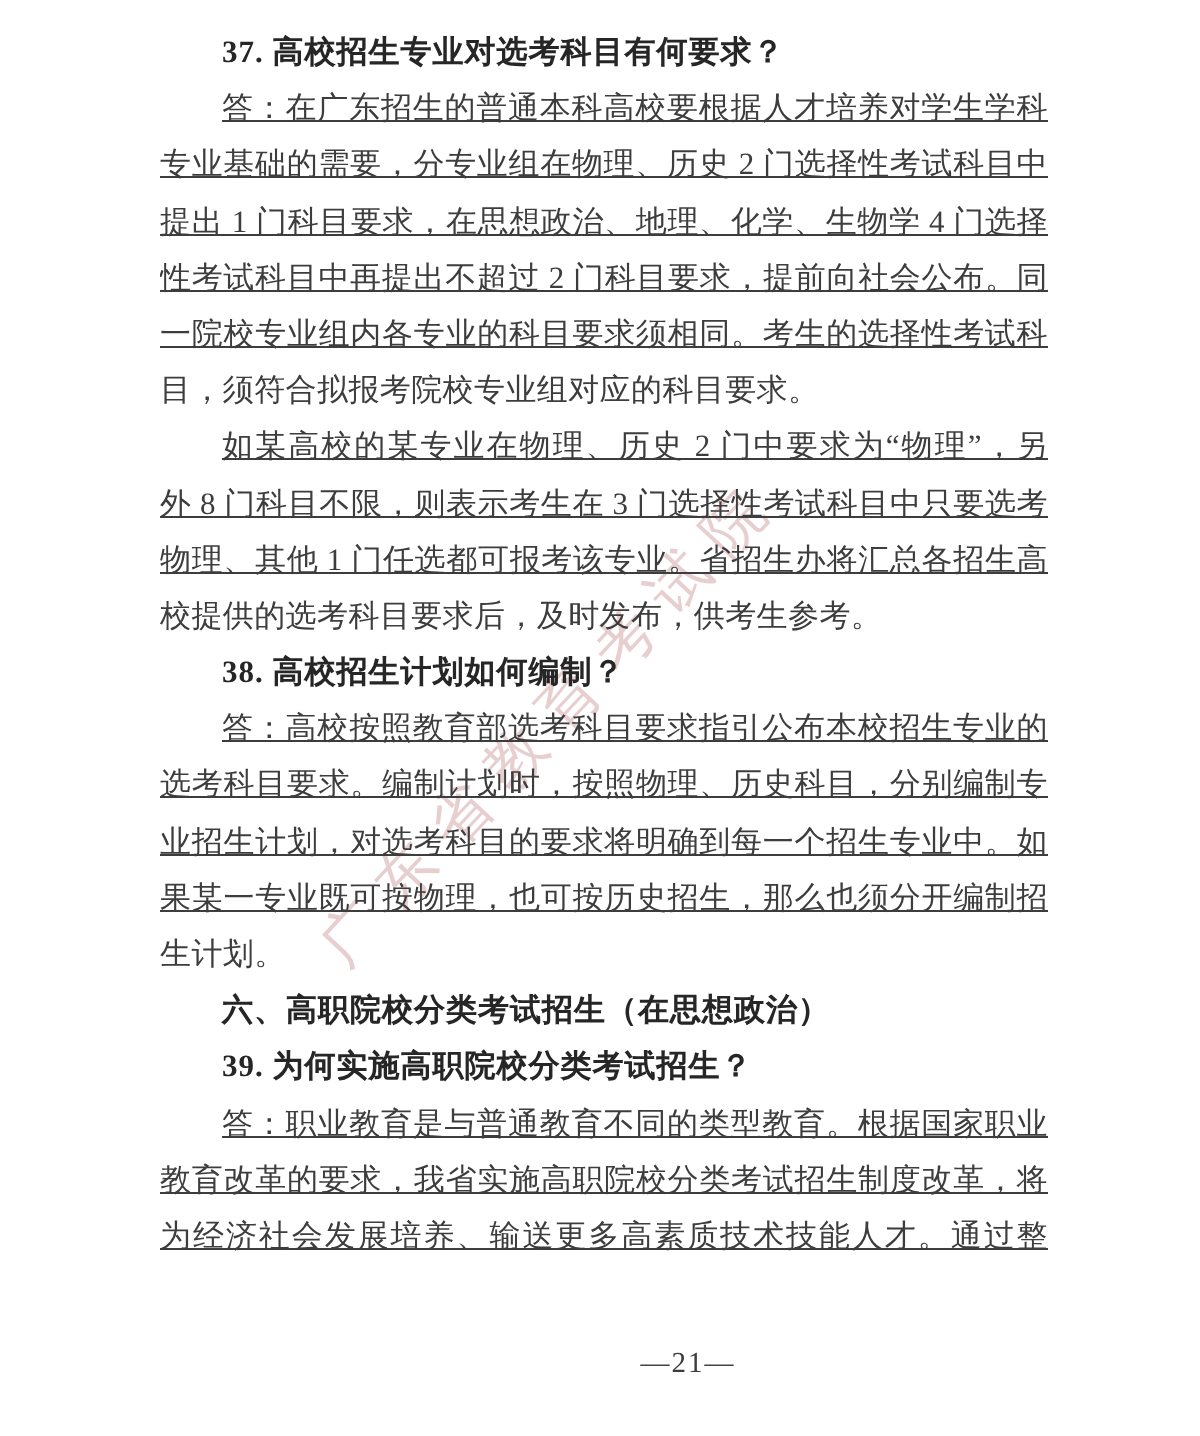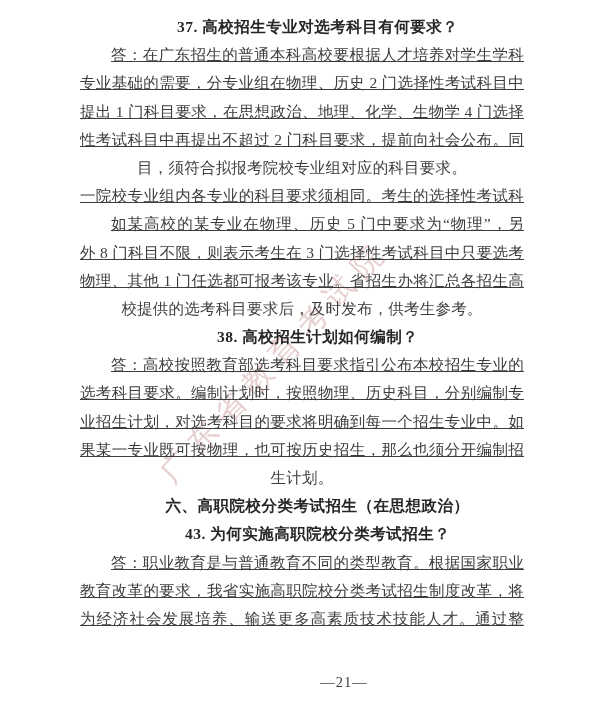--- a/index.html
+++ b/index.html
@@ -17,21 +17,20 @@
     top: 13px;
     width: 444px;
     font-size: 15.5px;
     line-height: 28.2px;
     color: #3d3d3d;
     letter-spacing: 0.2px;
   }
   .line {
     height: 28.2px;
     overflow: hidden;
-    text-align: center;
   }
   .line.fill {
     text-align: justify;
     text-align-last: justify;
     text-decoration: underline;
   }
   .line.indent {
     text-indent: 2em;
   }
   .line.heading {
@@ -68,33 +67,33 @@
 
 <div class="page">
   <div class="watermark">广东省教育考试院</div>
 
   <div class="content">
       <div class="line heading indent">37. 高校招生专业对选考科目有何要求？</div>
       <div class="line indent fill">答：在广东招生的普通本科高校要根据人才培养对学生学科</div>
       <div class="line fill">专业基础的需要，分专业组在物理、历史 2 门选择性考试科目中</div>
       <div class="line fill">提出 1 门科目要求，在思想政治、地理、化学、生物学 4 门选择</div>
       <div class="line fill">性考试科目中再提出不超过 2 门科目要求，提前向社会公布。同</div>
+      <div class="line fill">一院校专业组内各专业的科目要求须相同。考生的选择性考试科</div>
       <div class="line">目，须符合拟报考院校专业组对应的科目要求。</div>
-      <div class="line fill">一院校专业组内各专业的科目要求须相同。考生的选择性考试科</div>
-      <div class="line indent fill">如某高校的某专业在物理、历史 5 门中要求为“物理”，另</div>
+      <div class="line indent fill">如某高校的某专业在物理、历史 2 门中要求为“物理”，另</div>
       <div class="line fill">外 8 门科目不限，则表示考生在 3 门选择性考试科目中只要选考</div>
       <div class="line fill">物理、其他 1 门任选都可报考该专业。省招生办将汇总各招生高</div>
       <div class="line">校提供的选考科目要求后，及时发布，供考生参考。</div>
       <div class="line heading indent">38. 高校招生计划如何编制？</div>
       <div class="line indent fill">答：高校按照教育部选考科目要求指引公布本校招生专业的</div>
       <div class="line fill">选考科目要求。编制计划时，按照物理、历史科目，分别编制专</div>
       <div class="line fill">业招生计划，对选考科目的要求将明确到每一个招生专业中。如</div>
       <div class="line fill">果某一专业既可按物理，也可按历史招生，那么也须分开编制招</div>
       <div class="line">生计划。</div>
       <div class="line heading indent">六、高职院校分类考试招生（在思想政治）</div>
-      <div class="line heading indent">43. 为何实施高职院校分类考试招生？</div>
+      <div class="line heading indent">39. 为何实施高职院校分类考试招生？</div>
       <div class="line indent fill">答：职业教育是与普通教育不同的类型教育。根据国家职业</div>
       <div class="line fill">教育改革的要求，我省实施高职院校分类考试招生制度改革，将</div>
       <div class="line fill">为经济社会发展培养、输送更多高素质技术技能人才。通过整合、</div>
     </div>
 
   <div class="page-number">—21—</div>
 </div>
 
 </body></html>

